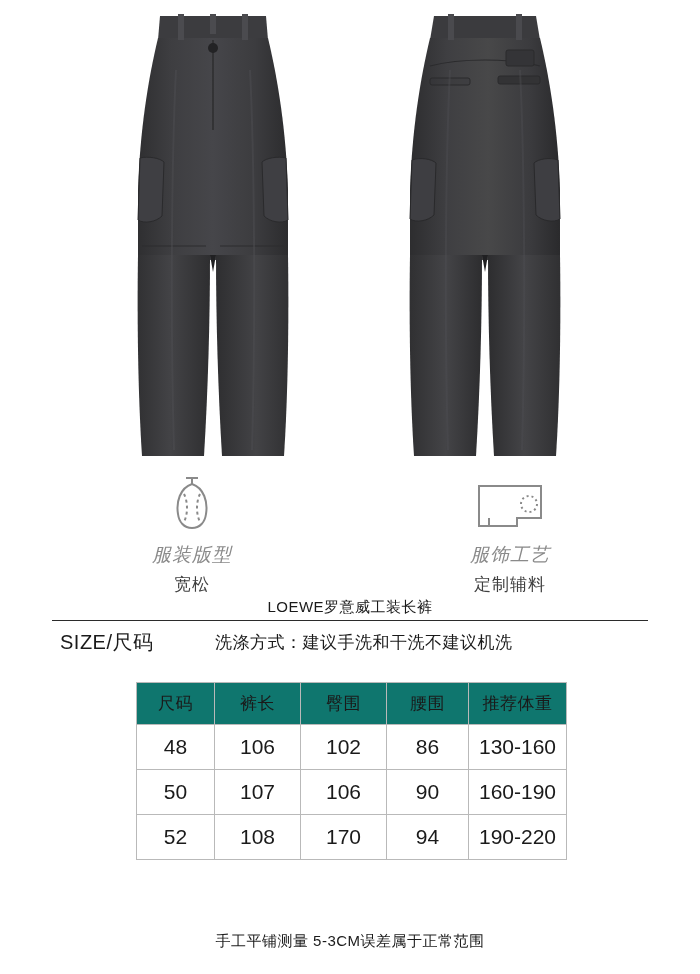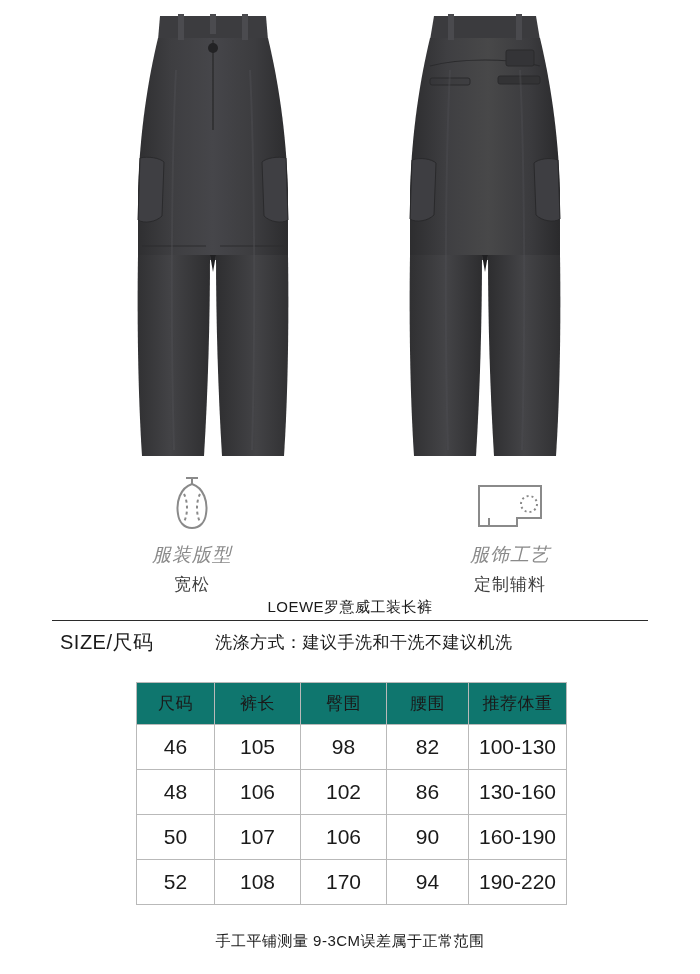--- a/index.html
+++ b/index.html
@@ -316,27 +316,20 @@
       <thead>
         <tr>
           <th>尺码</th>
           <th>裤长</th>
           <th>臀围</th>
           <th>腰围</th>
           <th>推荐体重</th>
         </tr>
       </thead>
       <tbody>
-        <tr>
-          <td>46</td>
-          <td>105</td>
-          <td>98</td>
-          <td>82</td>
-          <td>100-130</td>
-        </tr>
         <tr>
           <td>48</td>
           <td>106</td>
           <td>102</td>
           <td>86</td>
           <td>130-160</td>
         </tr>
         <tr>
           <td>50</td>
           <td>107</td>
@@ -348,15 +341,15 @@
           <td>52</td>
           <td>108</td>
           <td>170</td>
           <td>94</td>
           <td>190-220</td>
         </tr>
       </tbody>
     </table>
   </div>
 
-  <div class="footnote">手工平铺测量 9-3CM误差属于正常范围</div>
+  <div class="footnote">手工平铺测量 5-3CM误差属于正常范围</div>
 
 </div>
 
 </body></html>

